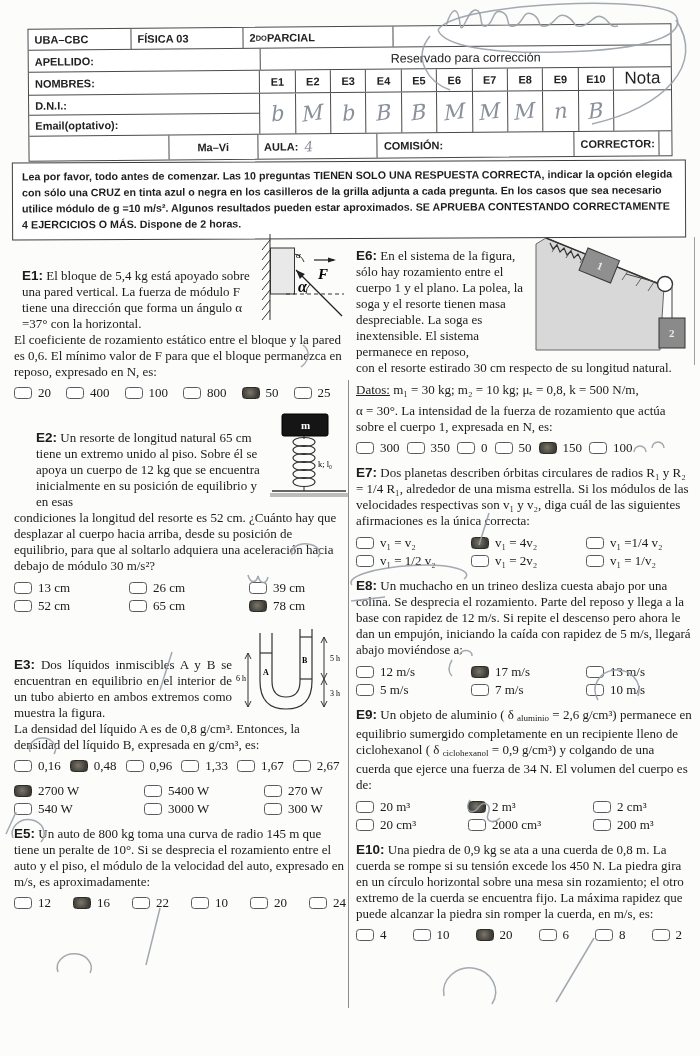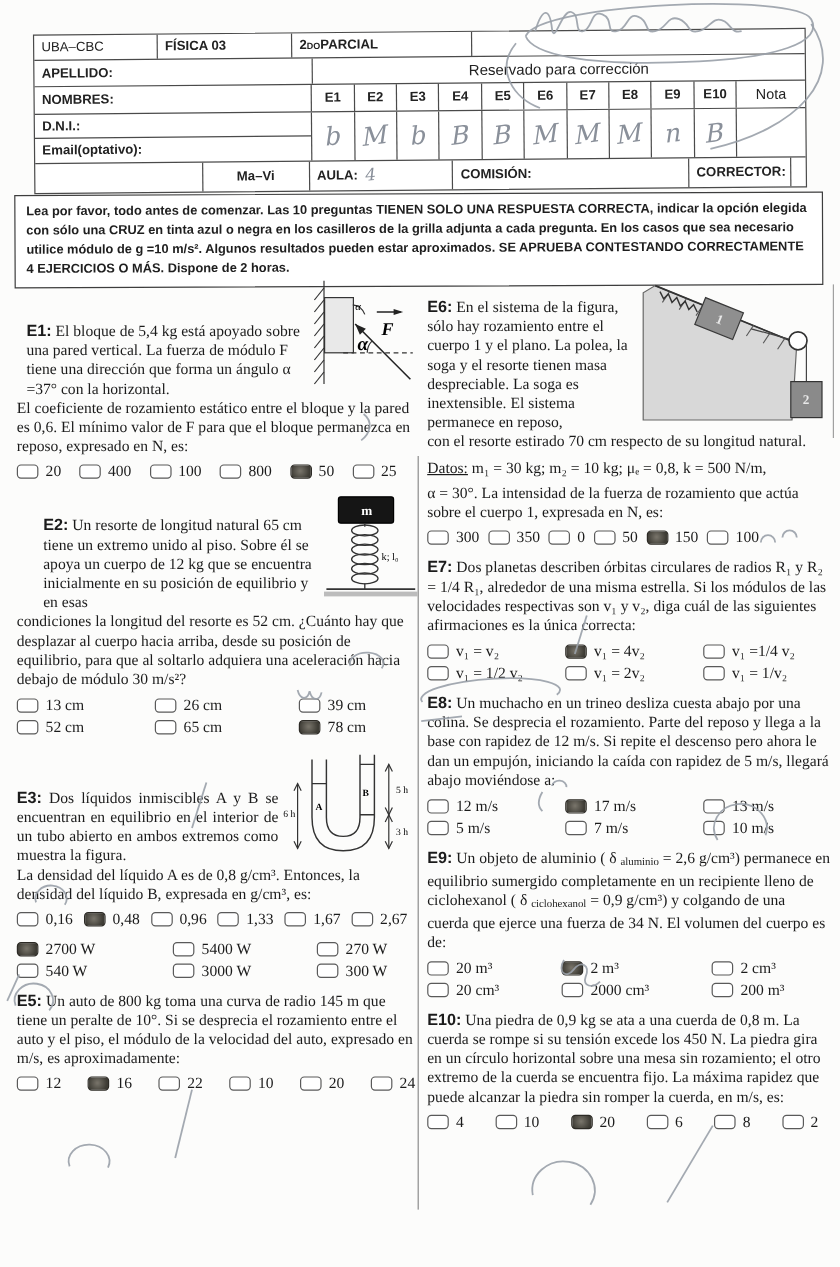--- a/index.html
+++ b/index.html
@@ -14,21 +14,21 @@
   .hrow{display:flex;border-bottom:1px solid #4a4a4a}
   .hrow:last-child{border-bottom:none}
   .hcell{border-right:1px solid #4a4a4a;display:flex;align-items:center;padding:0 6px;
          box-sizing:border-box;overflow:visible;white-space:nowrap}
   .hcell.last{border-right:none}
   .center{justify-content:center}
   .grow{flex:1}
   .sup{font-size:7.5px;vertical-align:super;font-weight:700}
   .reservado{font-weight:400;font-size:12.5px}
   .ecel{width:35.5px;justify-content:center;padding:0}
-  .nota{width:57px;justify-content:center;font-weight:400;font-size:12px}
+  .nota{width:57px;justify-content:center;font-weight:400;font-size:17px}
   .leftcol2{width:232px;display:flex;flex-direction:column;padding:0;border-right:1px solid #4a4a4a;box-sizing:border-box}
   .leftcol2 > div{height:20px;display:flex;align-items:center;padding:0 6px;box-sizing:border-box}
   .leftcol2 > div:first-child{border-bottom:1px solid #4a4a4a}
   .hw{font-family:"DejaVu Serif",serif;font-style:italic;color:#8a909a;font-weight:400}
   .hwmark{font-size:21px;transform:rotate(-7deg) skewX(-5deg);line-height:1}
   .hwaula{font-size:14px;margin-left:6px;transform:rotate(-4deg)}
 
   
   .instr{position:absolute;left:12px;top:161px;width:674px;border:1px solid #3d3d3d;
          padding:5px 9px 7px;box-sizing:border-box;background:#fff;
@@ -64,21 +64,21 @@
   .ink{position:absolute;inset:0;z-index:40;pointer-events:none}
   .ink path,.ink ellipse,.ink line{stroke:#99a0a9;stroke-width:1.5;fill:none;opacity:.9}
 </style>
 </head>
 <body>
 
 <div class="sheet">
 
   <div class="hdr">
     <div class="hrow" style="height:20px">
-      <div class="hcell" style="width:103px;font-weight:400">UBA–CBC</div>
+      <div class="hcell" style="width:103px;font-weight:700">UBA–CBC</div>
       <div class="hcell" style="width:112px">FÍSICA 03</div>
       <div class="hcell" style="width:150px">
           <span>2</span>
           <span class="sup">DO</span>
           <span> PARCIAL</span>
         </div>
       <div class="hcell grow last"></div>
     </div>
     <div class="hrow" style="height:21px">
       <div class="hcell" style="width:232px">APELLIDO:</div>
@@ -405,21 +405,21 @@
               <rect width="34" height="24" fill="#8f8f8f" stroke="#3a3a3a"></rect>
               <text x="15" y="16" font-size="11" font-weight="bold" fill="#e8e8e8">1</text>
             </g>
             <line x1="98" y1="42" x2="131" y2="51" stroke="#444" stroke-width="1"></line>
             <circle cx="137" cy="52" r="7.5" fill="#fff" stroke="#333" stroke-width="1.4"></circle>
             <line x1="144" y1="55" x2="144" y2="86" stroke="#444" stroke-width="1"></line>
             <rect x="131" y="86" width="26" height="30" fill="#8a8a8a" stroke="#333"></rect>
             <text x="141" y="105" font-size="11" font-weight="bold" fill="#e8e8e8">2</text>
           </svg>
         </div>
-        <p><span>con el resorte estirado 70 cm respecto de su longitud natural.</span></p>
+        <p><span>con el resorte estirado 30 cm respecto de su longitud natural.</span></p>
         <p style="margin-top:6px"><span class="u">Datos:</span><span> m₁ = 30 kg; m₂ = 10 kg; μₑ = 0,8, k = 500 N/m,</span></p>
         <p style="margin-top:5px"><span>α = 30°. La intensidad de la fuerza de rozamiento que actúa sobre el cuerpo 1, expresada en N, es:</span></p>
         <div class="optrow" style="gap:7px">
           <span class="opt">
               <span class="cb"></span>
               <span>300</span>
             </span>
           <span class="opt">
               <span class="cb"></span>
               <span>350</span>

